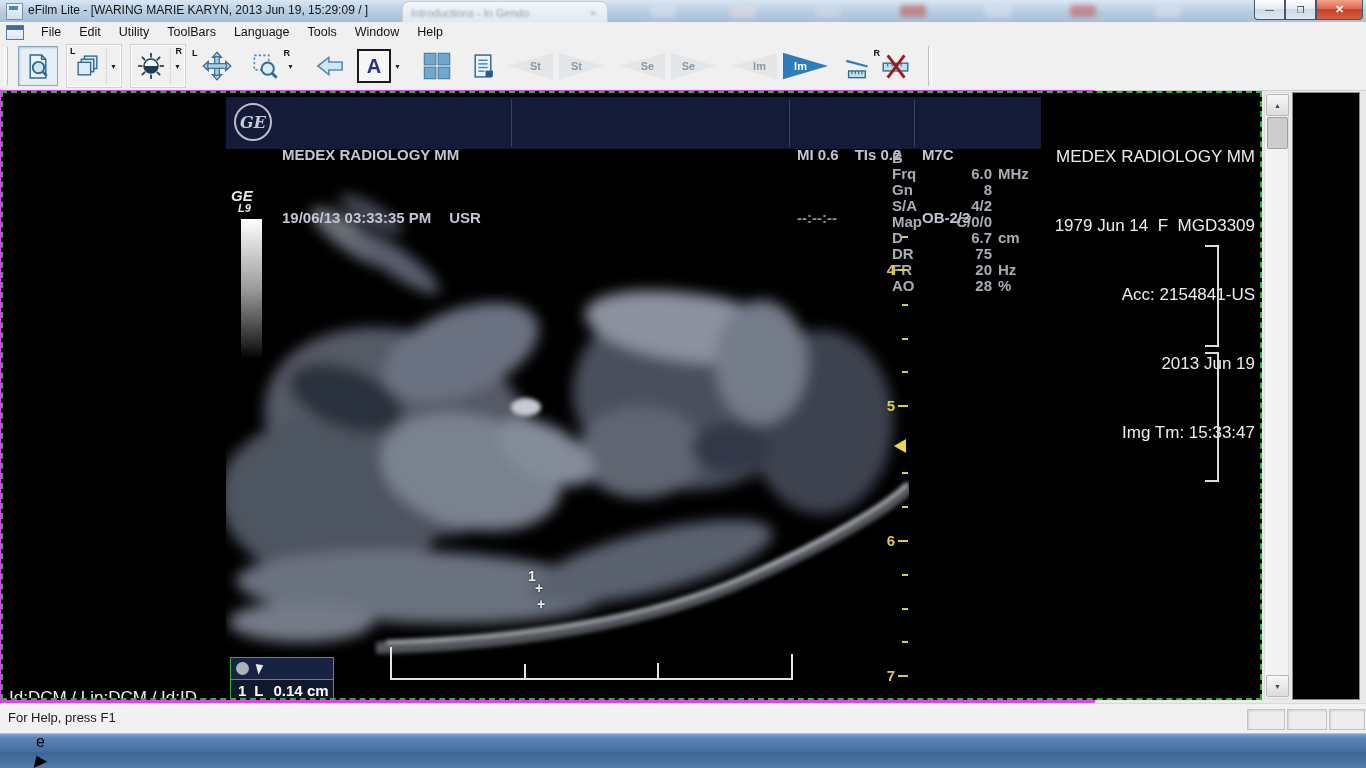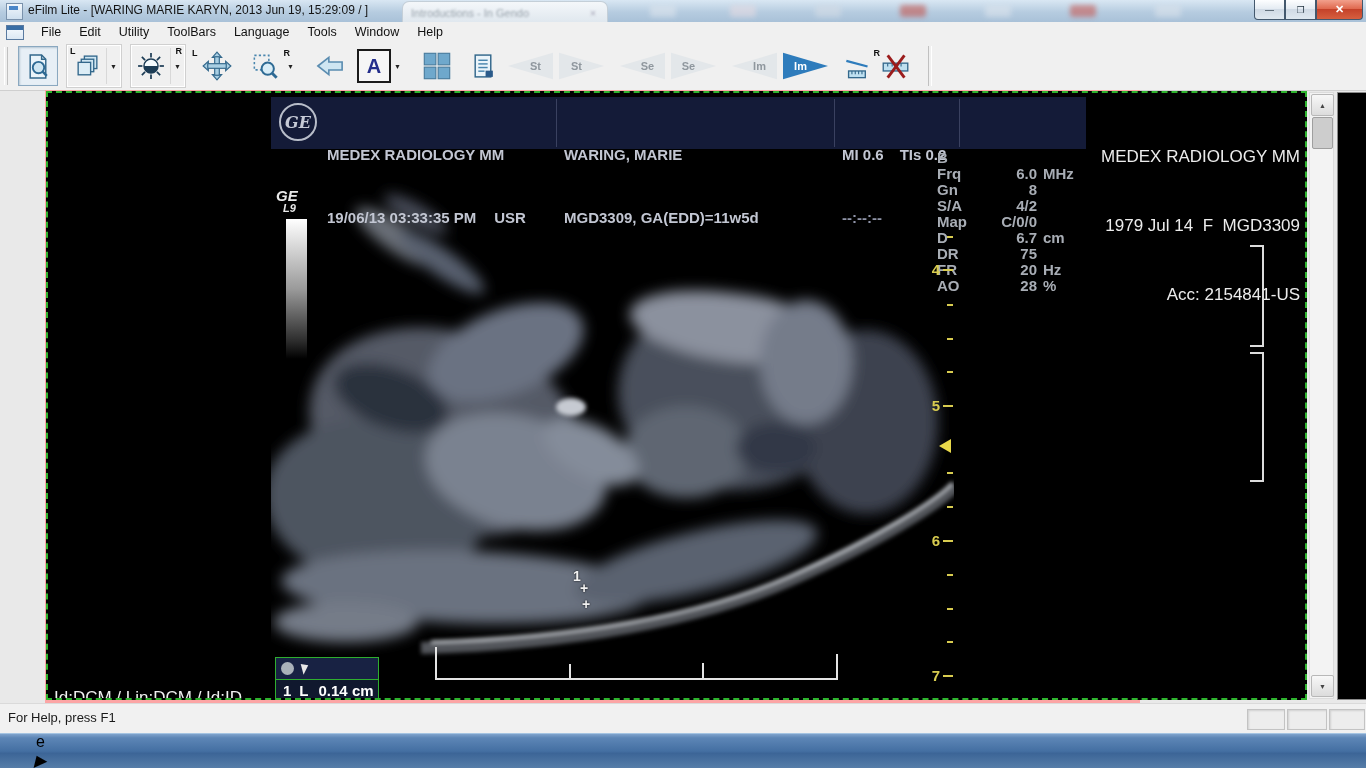--- a/index.html
+++ b/index.html
@@ -53,21 +53,21 @@
     font-size:11px;font-weight:bold;color:#8f979e;background:#e3e7ea;margin-left:6px;
     filter:drop-shadow(0 0 1px #9aa4ac);}
   .tri.left{clip-path:polygon(0% 50%,100% 3%,100% 97%);padding-left:10px;}
   .tri.right{clip-path:polygon(0% 3%,100% 50%,0% 97%);padding-right:10px;}
   .tri.active{background:#2e7cbc;color:#fff;}
   .abtn{width:30px;height:30px;border:2px solid #1a1a1a;background:#f6f6f6;display:flex;
     align-items:center;justify-content:center;font-weight:bold;font-size:20px;color:#242e8c;margin-left:8px;}
   .tsep{width:2px;height:40px;margin-left:14px;border-left:1px solid #c0c0c0;border-right:1px solid #fff;}
 
   
-  .viewport{position:absolute;left:0;top:90px;width:1095px;height:613px;background:#fca5a5;margin-left:45px;}
+  .viewport{position:absolute;left:0;top:90px;width:1095px;height:613px;background:#d946ef;}
   .img-panel{position:absolute;left:1px;top:1px;width:1261px;height:609px;background:#000;
     border:2px dashed #2eb42e;box-sizing:border-box;overflow:hidden;}
   .ovl{position:absolute;color:#f0f0f0;font-size:17px;line-height:22px;white-space:pre;}
   .ovl-left{left:6px;top:7px;}
   .ovl-bl{left:6px;top:547px;line-height:23px;}
   .ovl-right{right:5px;top:6px;text-align:right;line-height:23px;color:#ececec;}
   .gap24{margin-top:24px;}
 
   .usband{position:absolute;left:223px;top:4px;width:815px;height:52px;background:#141b38;
     color:#c2c6d2;font-weight:bold;font-size:15px;}
@@ -405,37 +405,39 @@
 
       <div class="usband">
         <div class="gelogo">
           <span>GE</span>
         </div>
         <div class="col" style="left:56px;">
           <div>MEDEX RADIOLOGY MM</div>
           <div><span>19/06/13 03:33:35 PM</span><span style="display:inline-block;width:18px;"></span><span>USR</span></div>
         </div>
         <div class="vdiv" style="left:285px;"></div>
-        <div class="col" style="left:293px;">
-          <div>WARING, MARIE</div>
-          <div>MGD3309, GA(EDD)=11w5d</div>
-        </div>
         <div class="vdiv" style="left:563px;"></div>
         <div class="col" style="left:571px;">
           <div><span>MI 0.6</span><span style="display:inline-block;width:16px;"></span><span>TIs 0.2</span></div>
           <div class="dim">--:--:--</div>
         </div>
         <div class="vdiv" style="left:688px;"></div>
+        <div class="col" style="left:696px;">
+          <div>M7C</div>
+          <div>OB-2/3</div>
+        </div>
       </div>
 
 
       <div class="ovl ovl-right">
         <div>MEDEX RADIOLOGY MM</div>
-        <div>1979 Jul 14  F  MGD3309</div>
+        <div>1979 Jun 14  F  MGD3309</div>
         <div>Acc: 2154841-US</div>
+        <div>2013 Jun 19</div>
+        <div>Img Tm: 15:33:47</div>
       </div>
 
       <div class="ovl ovl-bl">
         <div>Id:DCM / Lin:DCM / Id:ID</div>
         
       </div>
 
       <div class="probe-label">
         <div>GE</div>
         <div class="sub">L9</div>

